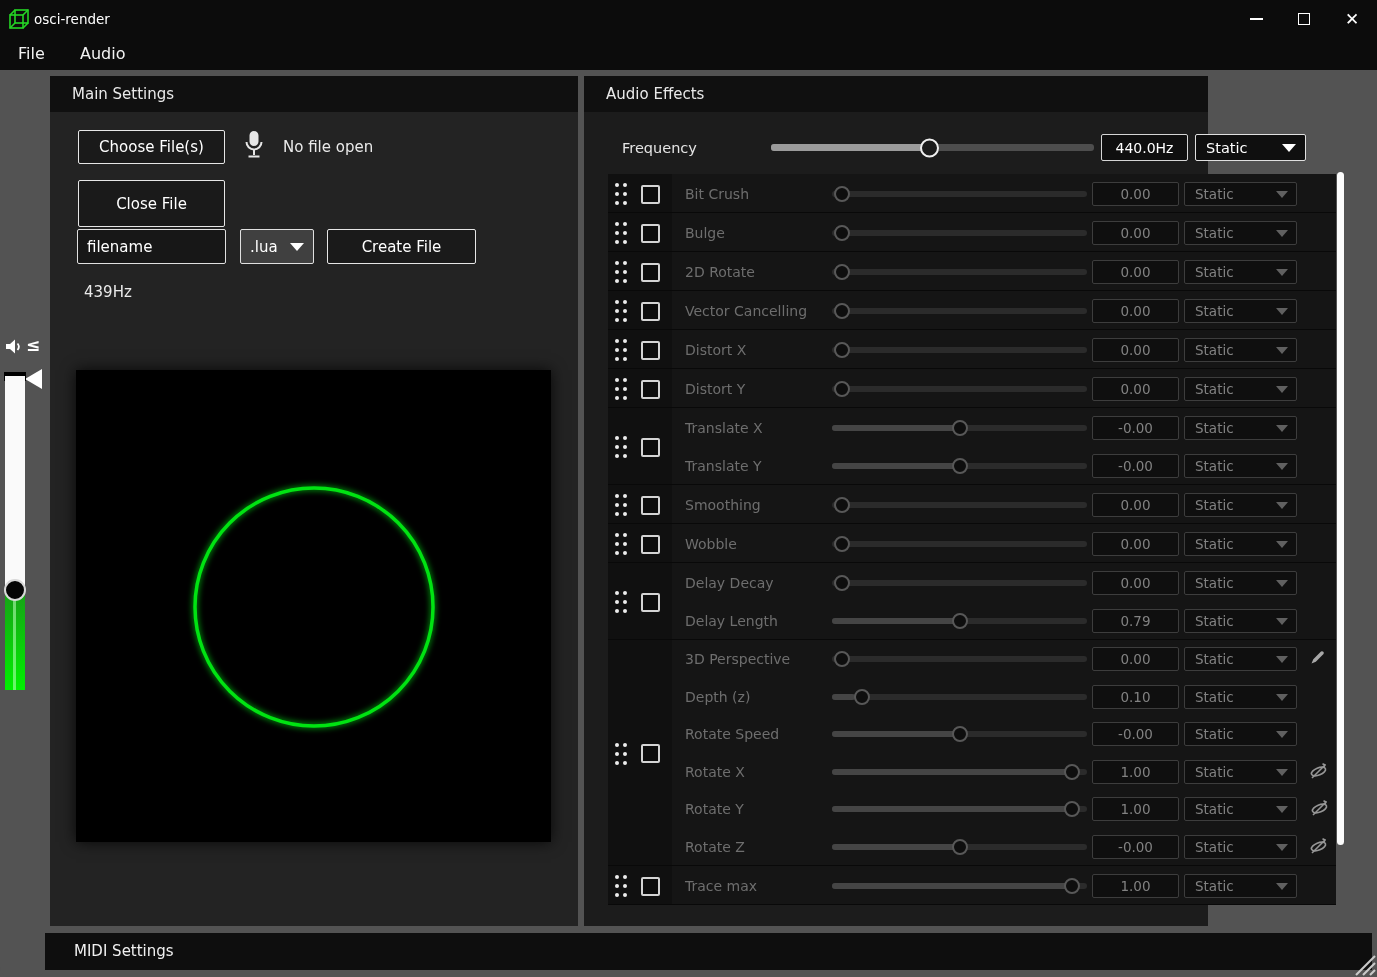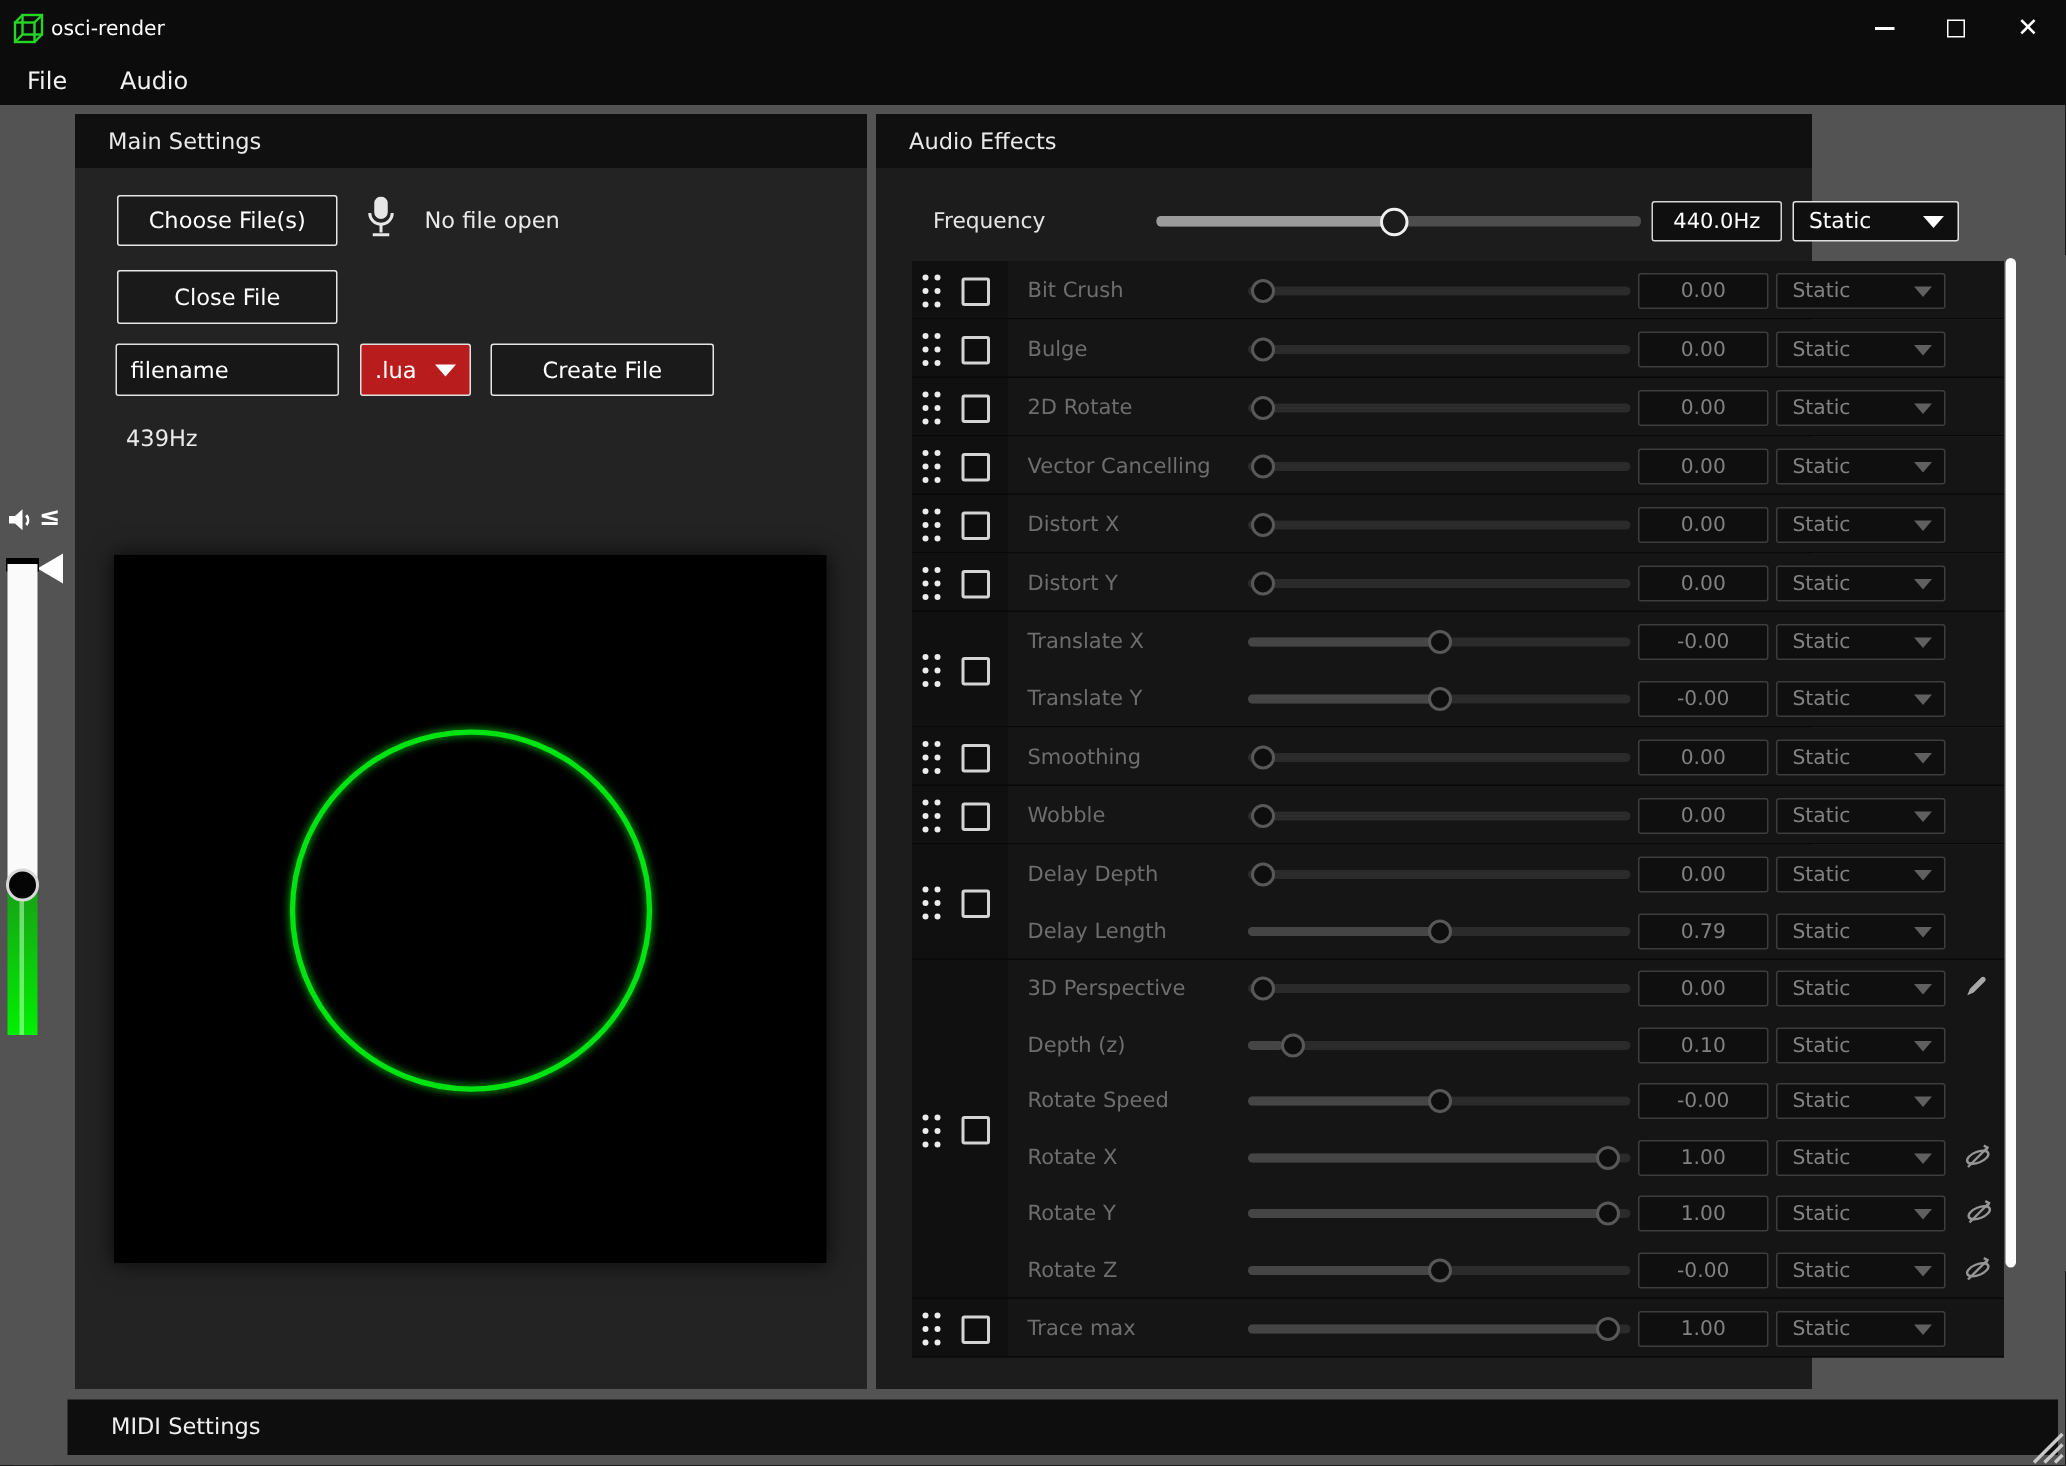--- a/index.html
+++ b/index.html
@@ -42,28 +42,28 @@
   .panel { position:absolute; top:6px; height:850px; }
   #main-panel { left:50px; width:528px; background:#232323; }
   #fx-panel   { left:584px; width:624px; background:#1c1c1c; }
   .panel-header { position:absolute; left:0; top:0; right:0; height:36px; background:#101010; }
   .panel-header span { position:absolute; left:22px; top:9px; font-size:15px; color:#e9e9e9; }
 
   
   .btn { position:absolute; background:#1a1a1a; border:1.5px solid #e6e6e6; border-radius:2px;
          color:#fff; font-size:15px; display:flex; align-items:center; justify-content:center; }
   #choose-file { left:28px; top:54px; width:147px; height:34px; }
-  #close-file  { left:28px; top:104px; width:147px; height:36px; }
+  #close-file  { left:28px; top:104px; width:147px; height:47px; }
   #create-file { left:277px; top:153px; width:149px; height:35px; }
   #mic-icon { position:absolute; left:194px; top:55px; }
   #no-file-text { position:absolute; left:233px; top:62px; font-size:15px; color:#eaeaea; }
   #filename-input { position:absolute; left:27px; top:153px; width:149px; height:35px; background:#171717;
                     border:1.5px solid #e0e0e0; border-radius:2px; color:#fff; font-size:15px;
                     font-family:inherit; padding-left:9px; }
-  .dd { position:absolute; background:#b91c1c; border:1.5px solid #e0e0e0; border-radius:2px;
+  .dd { position:absolute; background:#404040; border:1.5px solid #e0e0e0; border-radius:2px;
         display:flex; align-items:center; color:#fff; font-size:15px; }
   .dd .tri { width:0; height:0; border-left:7px solid transparent; border-right:7px solid transparent;
              border-top:8px solid #fff; margin-left:auto; margin-right:9px; }
   #ext-select { left:190px; top:153px; width:74px; height:35px; padding-left:9px; }
   #hz-readout { position:absolute; left:34px; top:207px; font-size:15px; color:#eaeaea; }
   #osc-canvas { position:absolute; left:26px; top:294px; width:475px; height:472px; background:#000;
                 box-shadow:0 0 14px rgba(0,0,0,.8); }
 
   
   #freq-label { position:absolute; left:38px; top:64px; font-size:14.5px; color:#e4e4e4; }
@@ -442,21 +442,21 @@
             <div class="handle" style="top: 28px;">
               <i style="left: 0px; top: 0px;"></i>
               <i style="left: 8px; top: 0px;"></i>
               <i style="left: 0px; top: 9px;"></i>
               <i style="left: 8px; top: 9px;"></i>
               <i style="left: 0px; top: 18px;"></i>
               <i style="left: 8px; top: 18px;"></i>
             </div>
             <div class="cbx" style="top: 29.5px;"></div>
             <div class="fx-line" style="top: 6px;">
-              <div class="fx-label">Delay Depth</div>
+              <div class="fx-label">Delay Decay</div>
               <div class="trackwrap">
                 <div class="track" style="width: 255px;">
                   <div class="thumb" style="left: 2px;"></div>
                 </div>
               </div>
               <div class="fx-value">0.00</div>
               <div class="fx-dd">
                 <span>Static</span>
                 <span class="tri"></span>
               </div>

